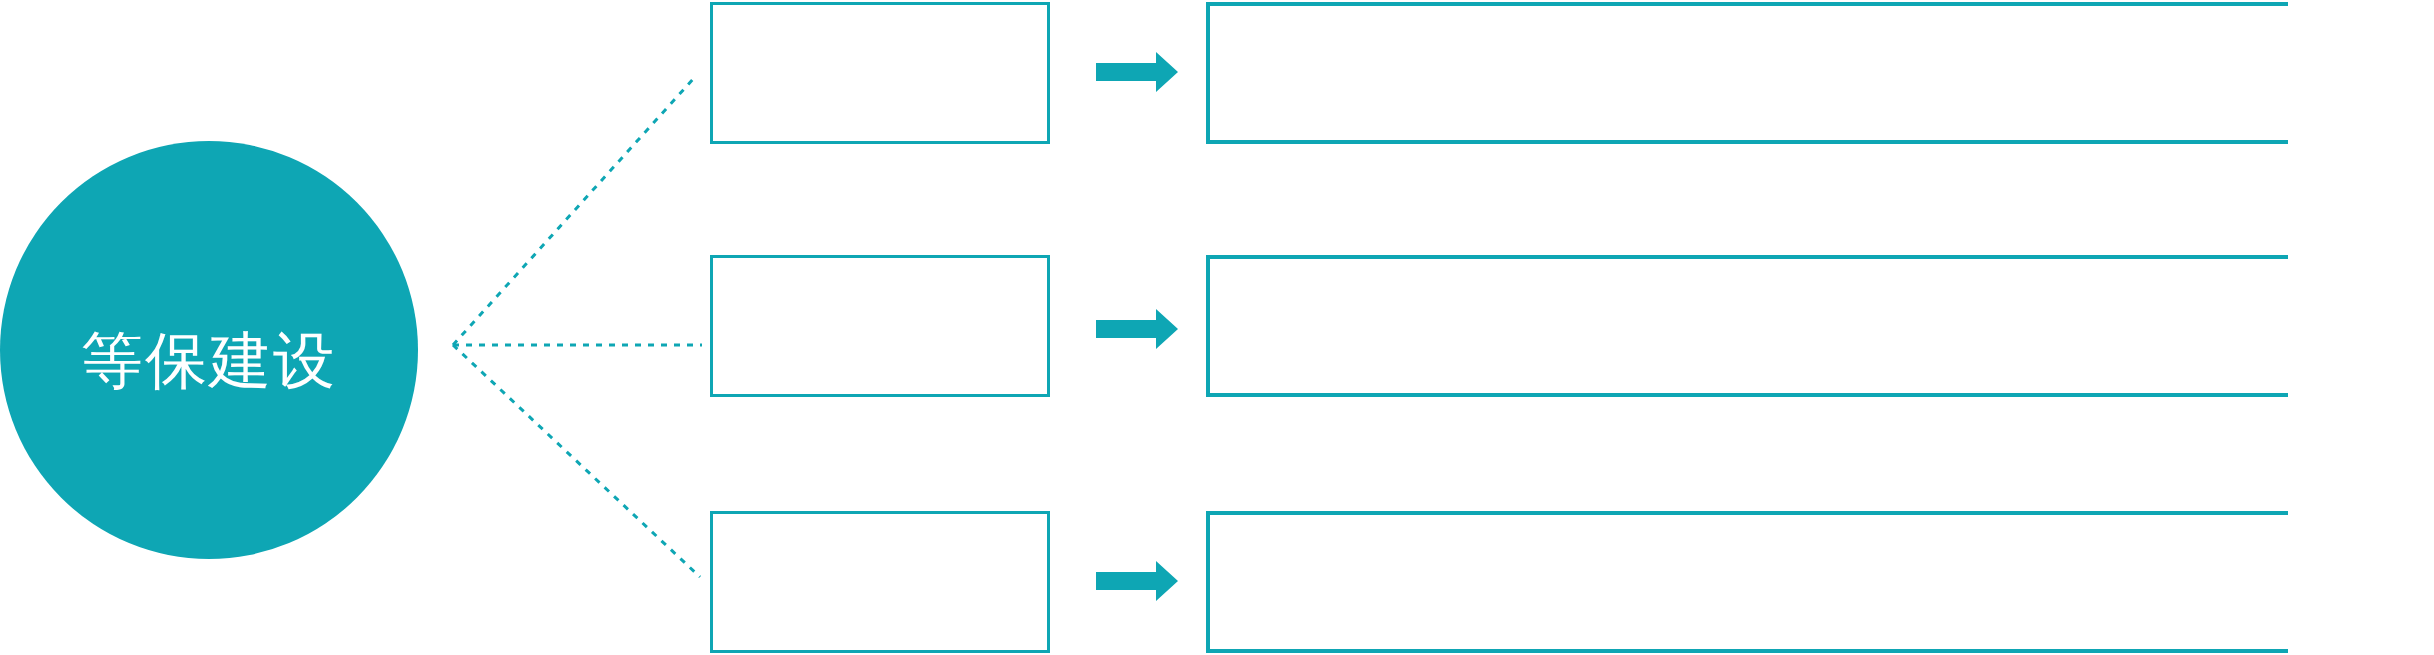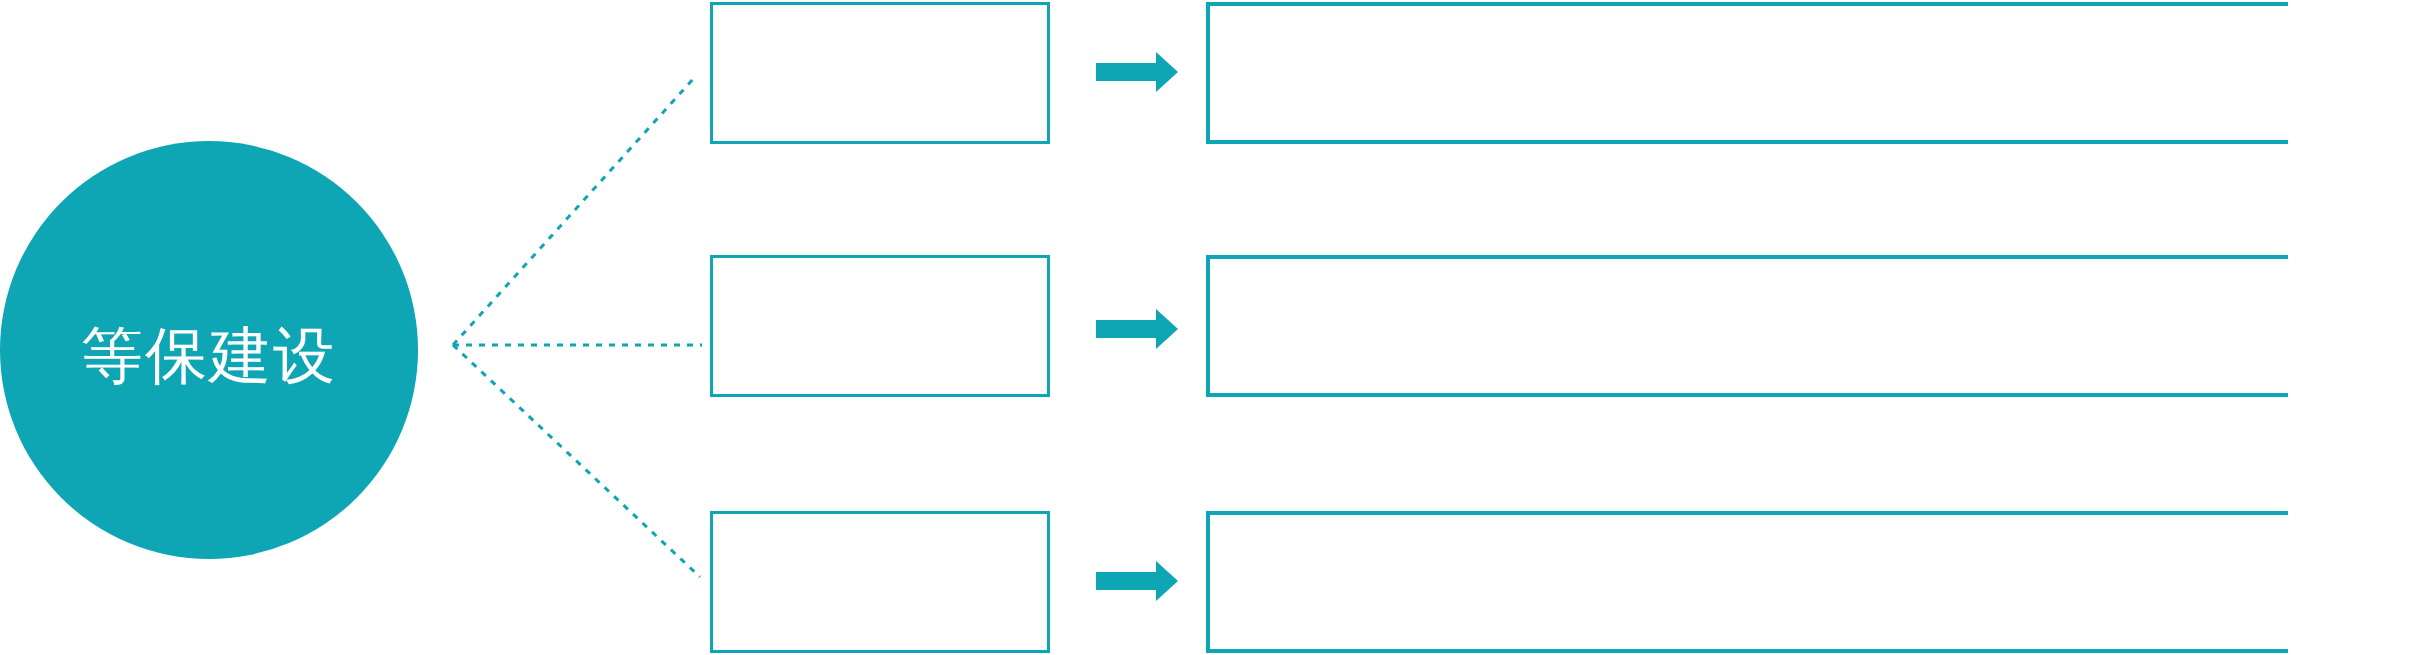--- a/index.html
+++ b/index.html
@@ -6,21 +6,20 @@
   * { margin: 0; padding: 0; box-sizing: border-box; }
   html, body { background: var(--bg); }
   body { font-family: "Liberation Sans", "DejaVu Sans", sans-serif; }
 
   .canvas {
     position: relative;
     width: 2288px;
     height: 655px;
     background: var(--bg);
     overflow: hidden;
-    font-family: Liberation Mono, monospace;
   }
 
   
   .connectors {
     position: absolute;
     left: 0; top: 0;
     width: 2434px; height: 655px;
   }
   .connectors line {
     stroke: var(--accent);

